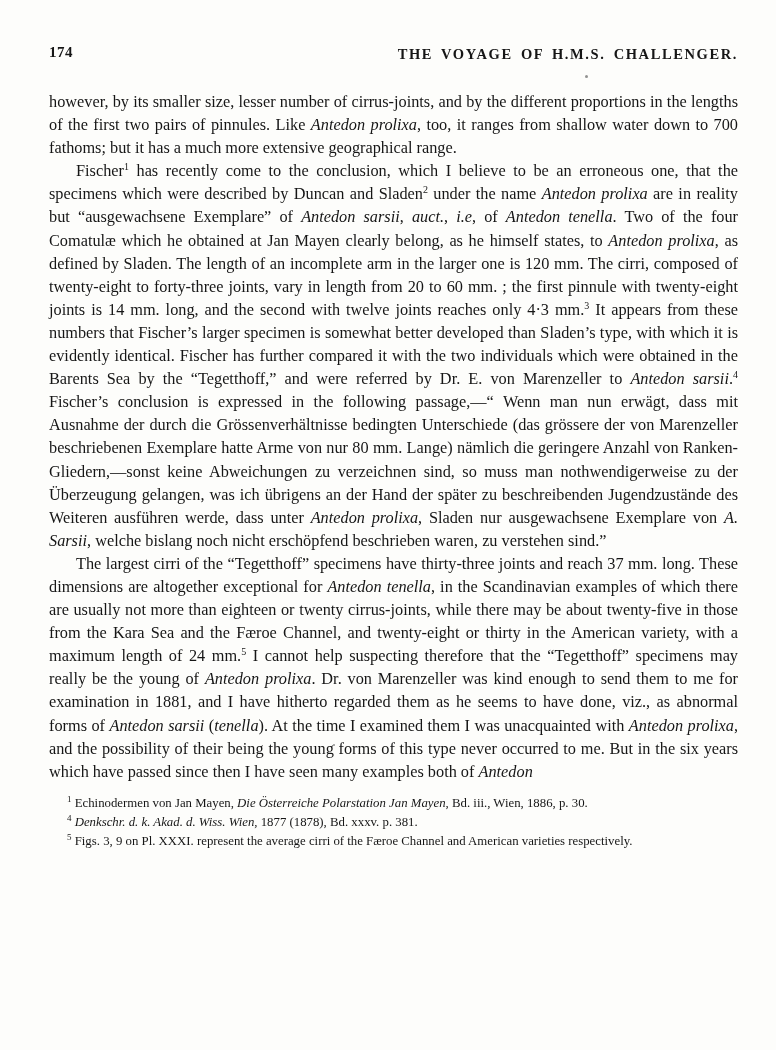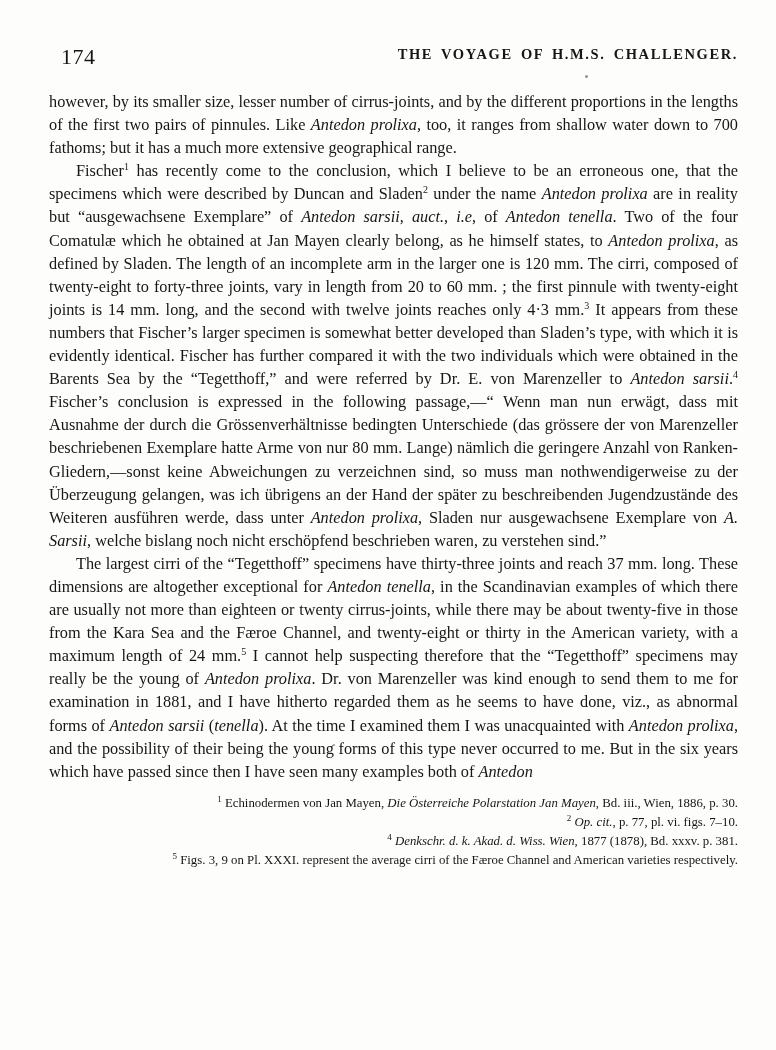--- a/index.html
+++ b/index.html
@@ -15,22 +15,22 @@
   .content{
     position:absolute;
     left:49px;top:44px;width:689px;
   }
   .header{
     position:relative;
     height:22px;
     margin-bottom:24px;
   }
   .page-number{
-    position:absolute;left:12px;top:0;
-    font-size:22px;font-weight:normal;letter-spacing:.5px;
+    position:absolute;left:0;top:0;
+    font-size:15px;font-weight:bold;letter-spacing:.5px;
   }
   .running-title{
     position:absolute;left:0;right:0;top:2px;
     text-align:right;
     font-size:14.5px;font-weight:bold;letter-spacing:1.6px;
     word-spacing:3px;
   }
   .body-text p{
     margin:0;
     font-size:16.3px;
@@ -45,21 +45,21 @@
     vertical-align:super;
   }
   .footnotes{
     margin-top:11px;
   }
   .footnotes p{
     margin:0;
     font-size:12.8px;
     line-height:19px;
     padding-left:18px;
-    text-align:right;
+    text-align:left;
   }
   .footnotes sup.fnref{font-size:9px;}
   .speck{
     position:absolute;border-radius:50%;
     background:#3a3a3a;opacity:.55;
   }
 </style>
 </head>
 <body>
 
@@ -75,19 +75,18 @@
     </div>
 
     <div class="body-text" id="body-text" data-name="page-body">
         <p data-name="paragraph"><span data-name="text-run">however, by its smaller size, lesser number of cirrus-joints, and by the different proportions in the lengths of the first two pairs of pinnules.  Like </span><i data-name="italic-text">Antedon prolixa</i><span data-name="text-run">, too, it ranges from shallow water down to 700 fathoms; but it has a much more extensive geographical range.</span></p>
         <p data-name="paragraph" class="indent"><span data-name="text-run">Fischer</span><sup class="fnref" data-name="footnote-marker">1</sup><span data-name="text-run"> has recently come to the conclusion, which I believe to be an erroneous one, that the specimens which were described by Duncan and Sladen</span><sup class="fnref" data-name="footnote-marker">2</sup><span data-name="text-run"> under the name </span><i data-name="italic-text">Antedon prolixa</i><span data-name="text-run"> are in reality but “ausgewachsene Exemplare” of </span><i data-name="italic-text">Antedon sarsii</i><span data-name="text-run">, </span><i data-name="italic-text">auct.</i><span data-name="text-run">, </span><i data-name="italic-text">i.e</i><span data-name="text-run">, of </span><i data-name="italic-text">Antedon tenella</i><span data-name="text-run">.  Two of the four Comatulæ which he obtained at Jan Mayen clearly belong, as he himself states, to </span><i data-name="italic-text">Antedon prolixa</i><span data-name="text-run">, as defined by Sladen.  The length of an incomplete arm in the larger one is 120 mm.  The cirri, composed of twenty-eight to forty-three joints, vary in length from 20 to 60 mm. ; the first pinnule with twenty-eight joints is 14 mm. long, and the second with twelve joints reaches only 4·3 mm.</span><sup class="fnref" data-name="footnote-marker">3</sup><span data-name="text-run">  It appears from these numbers that Fischer’s larger specimen is somewhat better developed than Sladen’s type, with which it is evidently identical.  Fischer has further compared it with the two individuals which were obtained in the Barents Sea by the “Tegetthoff,” and were referred by Dr. E. von Marenzeller to </span><i data-name="italic-text">Antedon sarsii</i><span data-name="text-run">.</span><sup class="fnref" data-name="footnote-marker">4</sup><span data-name="text-run"> Fischer’s conclusion is expressed in the following passage,—“ Wenn man nun erwägt, dass mit Ausnahme der durch die Grössenverhältnisse bedingten Unterschiede (das grössere der von Marenzeller beschriebenen Exemplare hatte Arme von nur 80 mm. Lange) nämlich die geringere Anzahl von Ranken-Gliedern,—sonst keine Abweichungen zu verzeichnen sind, so muss man nothwendigerweise zu der Überzeugung gelangen, was ich übrigens an der Hand der später zu beschreibenden Jugendzustände des Weiteren ausführen werde, dass unter </span><i data-name="italic-text">Antedon prolixa</i><span data-name="text-run">, Sladen nur ausgewachsene Exemplare von </span><i data-name="italic-text">A. Sarsii</i><span data-name="text-run">, welche bislang noch nicht erschöpfend beschrieben waren, zu verstehen sind.”</span></p>
         <p data-name="paragraph" class="indent"><span data-name="text-run">The largest cirri of the “Tegetthoff” specimens have thirty-three joints and reach 37 mm. long.  These dimensions are altogether exceptional for </span><i data-name="italic-text">Antedon tenella</i><span data-name="text-run">, in the Scandinavian examples of which there are usually not more than eighteen or twenty cirrus-joints, while there may be about twenty-five in those from the Kara Sea and the Færoe Channel, and twenty-eight or thirty in the American variety, with a maximum length of 24 mm.</span><sup class="fnref" data-name="footnote-marker">5</sup><span data-name="text-run">  I cannot help suspecting therefore that the “Tegetthoff” specimens may really be the young of </span><i data-name="italic-text">Antedon prolixa</i><span data-name="text-run">.  Dr. von Marenzeller was kind enough to send them to me for examination in 1881, and I have hitherto regarded them as he seems to have done, viz., as abnormal forms of </span><i data-name="italic-text">Antedon sarsii</i><span data-name="text-run"> (</span><i data-name="italic-text">tenella</i><span data-name="text-run">).  At the time I examined them I was unacquainted with </span><i data-name="italic-text">Antedon prolixa</i><span data-name="text-run">, and the possibility of their being the young forms of this type never occurred to me.  But in the six years which have passed since then I have seen many examples both of </span><i data-name="italic-text">Antedon</i></p>
       </div>
 
     <div class="footnotes" id="footnotes" data-name="footnotes-section">
         <p data-name="footnote"><sup class="fnref" data-name="footnote-number">1</sup><span data-name="text-run"> Echinodermen von Jan Mayen, </span><i data-name="italic-text">Die Österreiche Polarstation Jan Mayen</i><span data-name="text-run">, Bd. iii., Wien, 1886, p. 30.</span></p>
-        <p data-name="footnote"><sup class="fnref" data-name="footnote-number">2</sup><i data-name="italic-text"> Op. cit.</i><span data-name="text-run">, p. 77, pl. vi. figs. 7–10.</span></p>
         <p data-name="footnote"><sup class="fnref" data-name="footnote-number">4</sup><i data-name="italic-text"> Denkschr. d. k. Akad. d. Wiss. Wien</i><span data-name="text-run">, 1877 (1878), Bd. xxxv. p. 381.</span></p>
         <p data-name="footnote"><sup class="fnref" data-name="footnote-number">5</sup><span data-name="text-run"> Figs. 3, 9 on Pl. XXXI. represent the average cirri of the Færoe Channel and American varieties respectively.</span></p>
       </div>
 
   </div>
 </div>
 
 </body></html>

